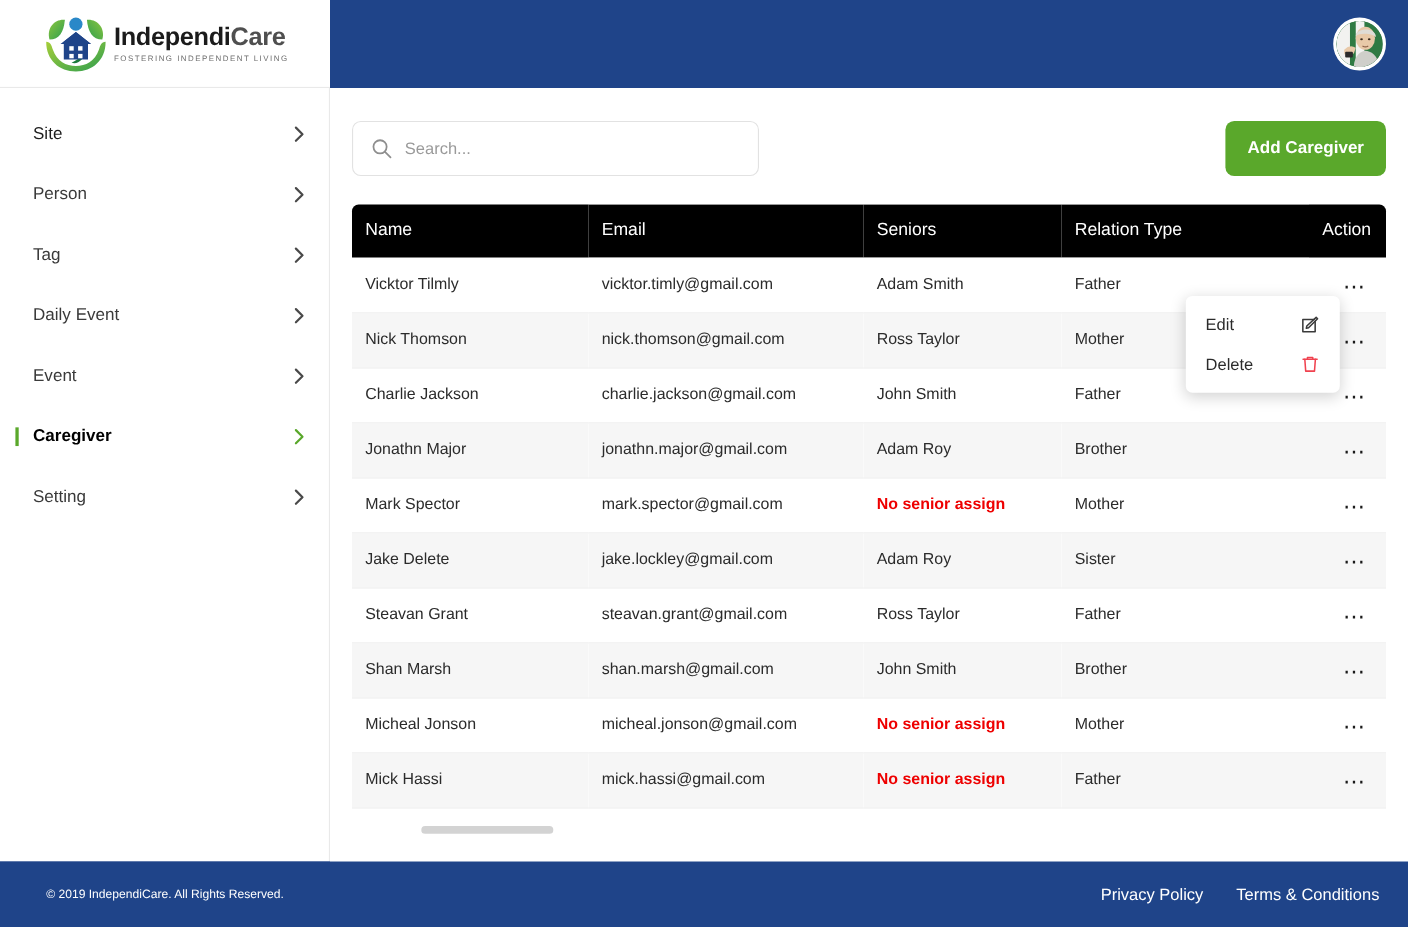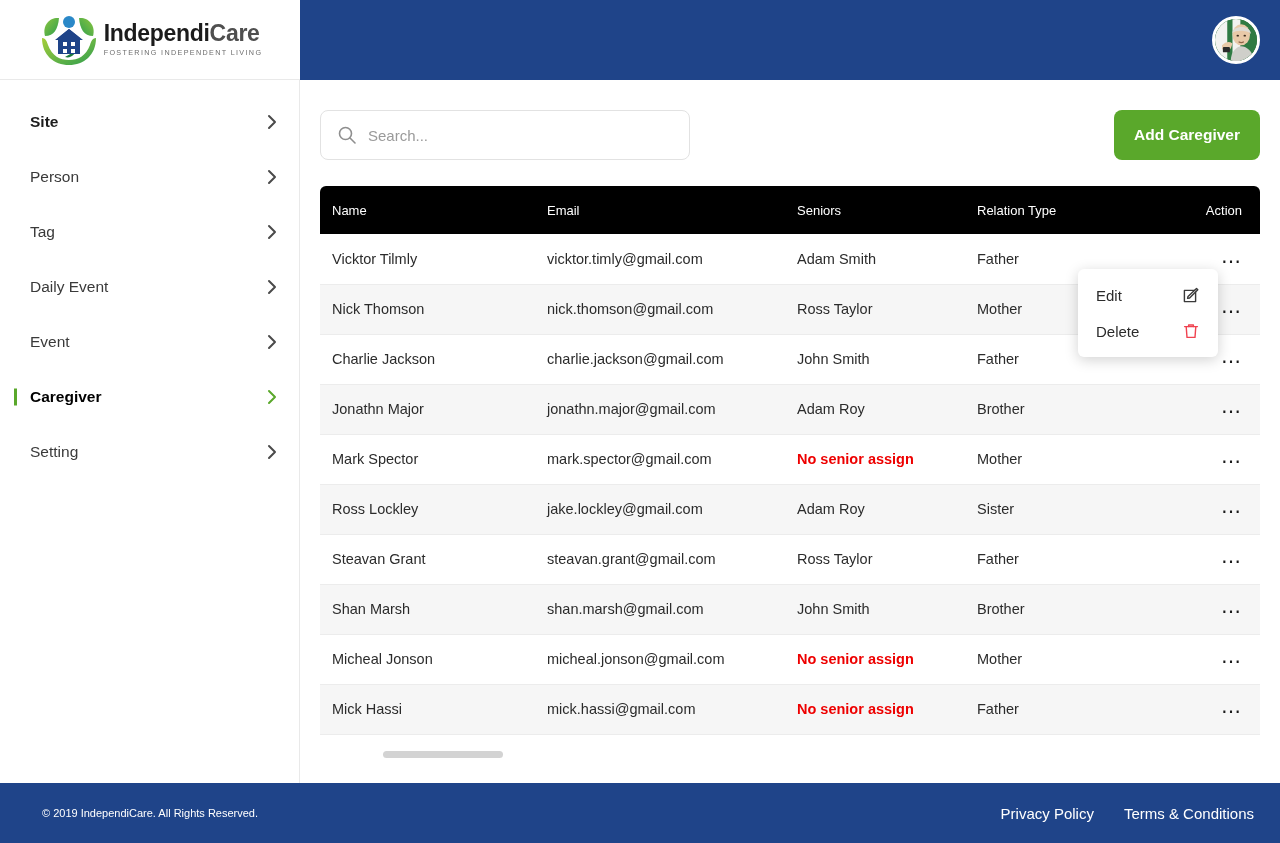--- a/index.html
+++ b/index.html
@@ -84,21 +84,21 @@
     align-items: center;
     padding: 0 22px 0 30px;
     position: relative;
     cursor: pointer;
   }
   .nav-label {
     font-size: 15.5px;
     color: #3a3a3a;
     flex: 1 1 auto;
   }
-  .nav-item.bold .nav-label { font-weight: 700; color: #1d1d1d; }
+  .nav-item.bold .nav-label { font-weight: 400; color: #1d1d1d; }
   .nav-item.active .nav-label { color: #000000; font-weight: 700; }
   .nav-item.active::before {
     content: "";
     position: absolute;
     left: 14px; top: 50%;
     transform: translateY(-50%);
     width: 3px; height: 17px;
     background: #5aa82b;
   }
   .chev { width: 10px; height: 16px; flex: 0 0 10px; }
@@ -161,21 +161,21 @@
   
   .table-wrap { position: relative; }
   table {
     width: 100%;
     border-collapse: collapse;
     table-layout: fixed;
   }
   thead th {
     background: #000000;
     color: #ffffff;
-    font-size: 13px;
+    font-size: 16px;
     font-weight: 400;
     text-align: left;
     height: 48px;
     padding: 0 12px;
   }
   thead th:first-child { border-radius: 6px 0 0 0; padding-left: 12px; }
   thead th:last-child  { border-radius: 0 6px 0 0; text-align: right; padding-right: 18px; }
 
   tbody td {
     font-size: 14.5px;
@@ -477,21 +477,21 @@
 
             <tr>
               <td>Mark Spector</td>
               <td>mark.spector@gmail.com</td>
               <td class="no-senior">No senior assign</td>
               <td>Mother</td>
               <td class="action-cell"><span class="dots">⋯</span></td>
             </tr>
 
             <tr>
-              <td>Ross Lockley</td>
+              <td>Jake Delete</td>
               <td>jake.lockley@gmail.com</td>
               <td>Adam Roy</td>
               <td>Sister</td>
               <td class="action-cell"><span class="dots">⋯</span></td>
             </tr>
 
             <tr>
               <td>Steavan Grant</td>
               <td>steavan.grant@gmail.com</td>
               <td>Ross Taylor</td>

